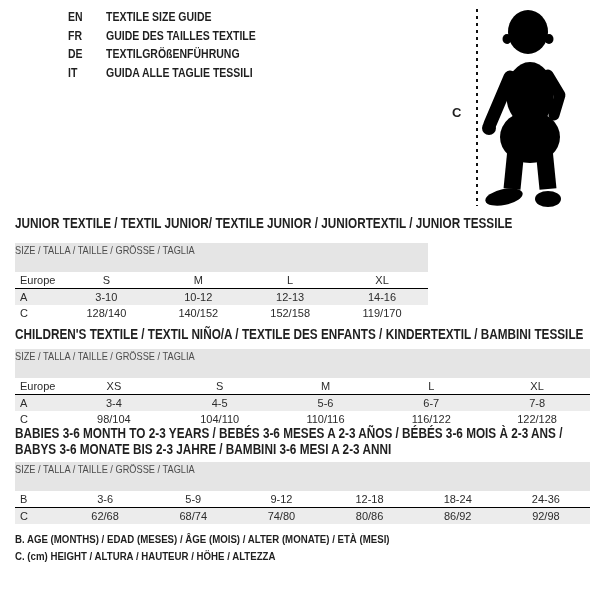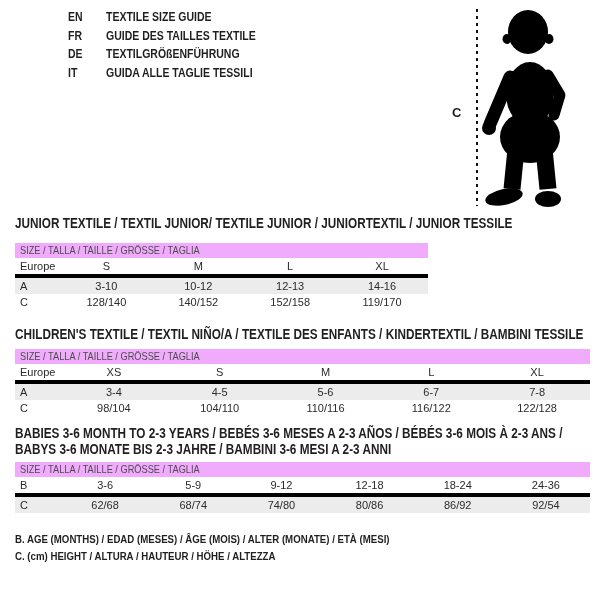--- a/index.html
+++ b/index.html
@@ -11,27 +11,27 @@
   .lang-list{left:28px;top:8px;}
   .lang-row{display:flex;height:18.6px;align-items:center;font-weight:bold;font-size:12.5px;}
   .lang-code{width:38px;flex:0 0 38px;padding-left:40px;}
   
   .fig-svg{left:450px;top:5px;}
   .height-label{left:452px;top:105px;font-weight:bold;font-size:13px;}
   
   .sec-title{font-weight:bold;font-size:14px;line-height:16px;}
   
   .tbl-wrap{left:15px;}
-  .size-bar{background:#f0abfc;height:15px;line-height:15px;padding-left:5px;
+  .size-bar{background:#e5e5e5;height:29px;line-height:15px;
             font-size:11px;color:#4d4d4d;}
   table{border-collapse:collapse;table-layout:fixed;width:100%;}
   td{height:16px;padding:0;font-size:11px;color:#2b2b2b;text-align:center;
      vertical-align:middle;overflow:hidden;}
   td.lab{text-align:left;padding-left:5px;}
-  tr.divider td{border-bottom:4px solid #000000;}
+  tr.divider td{border-bottom:1px solid #000000;}
   tr.shaded td{background:#ececec;}
   
   .footnotes{left:15px;top:531px;}
   .footnote{height:17px;font-weight:bold;font-size:11.5px;line-height:17px;}
 </style>
 </head>
 <body>
 
 <div class="abs lang-list">
   <div class="lang-row">
@@ -185,21 +185,21 @@
       <td>18-24</td>
       <td>24-36</td>
     </tr>
     <tr class="shaded">
       <td class="lab">C</td>
       <td>62/68</td>
       <td>68/74</td>
       <td>74/80</td>
       <td>80/86</td>
       <td>86/92</td>
-      <td>92/54</td>
+      <td>92/98</td>
     </tr>
   </tbody>
     </table>
 </div>
 
 <div class="abs footnotes">
   <div class="footnote">
     <span class="cond">B. AGE (MONTHS) / EDAD (MESES) / ÂGE (MOIS) / ALTER (MONATE) / ETÀ (MESI)</span>
   </div>
   <div class="footnote">

